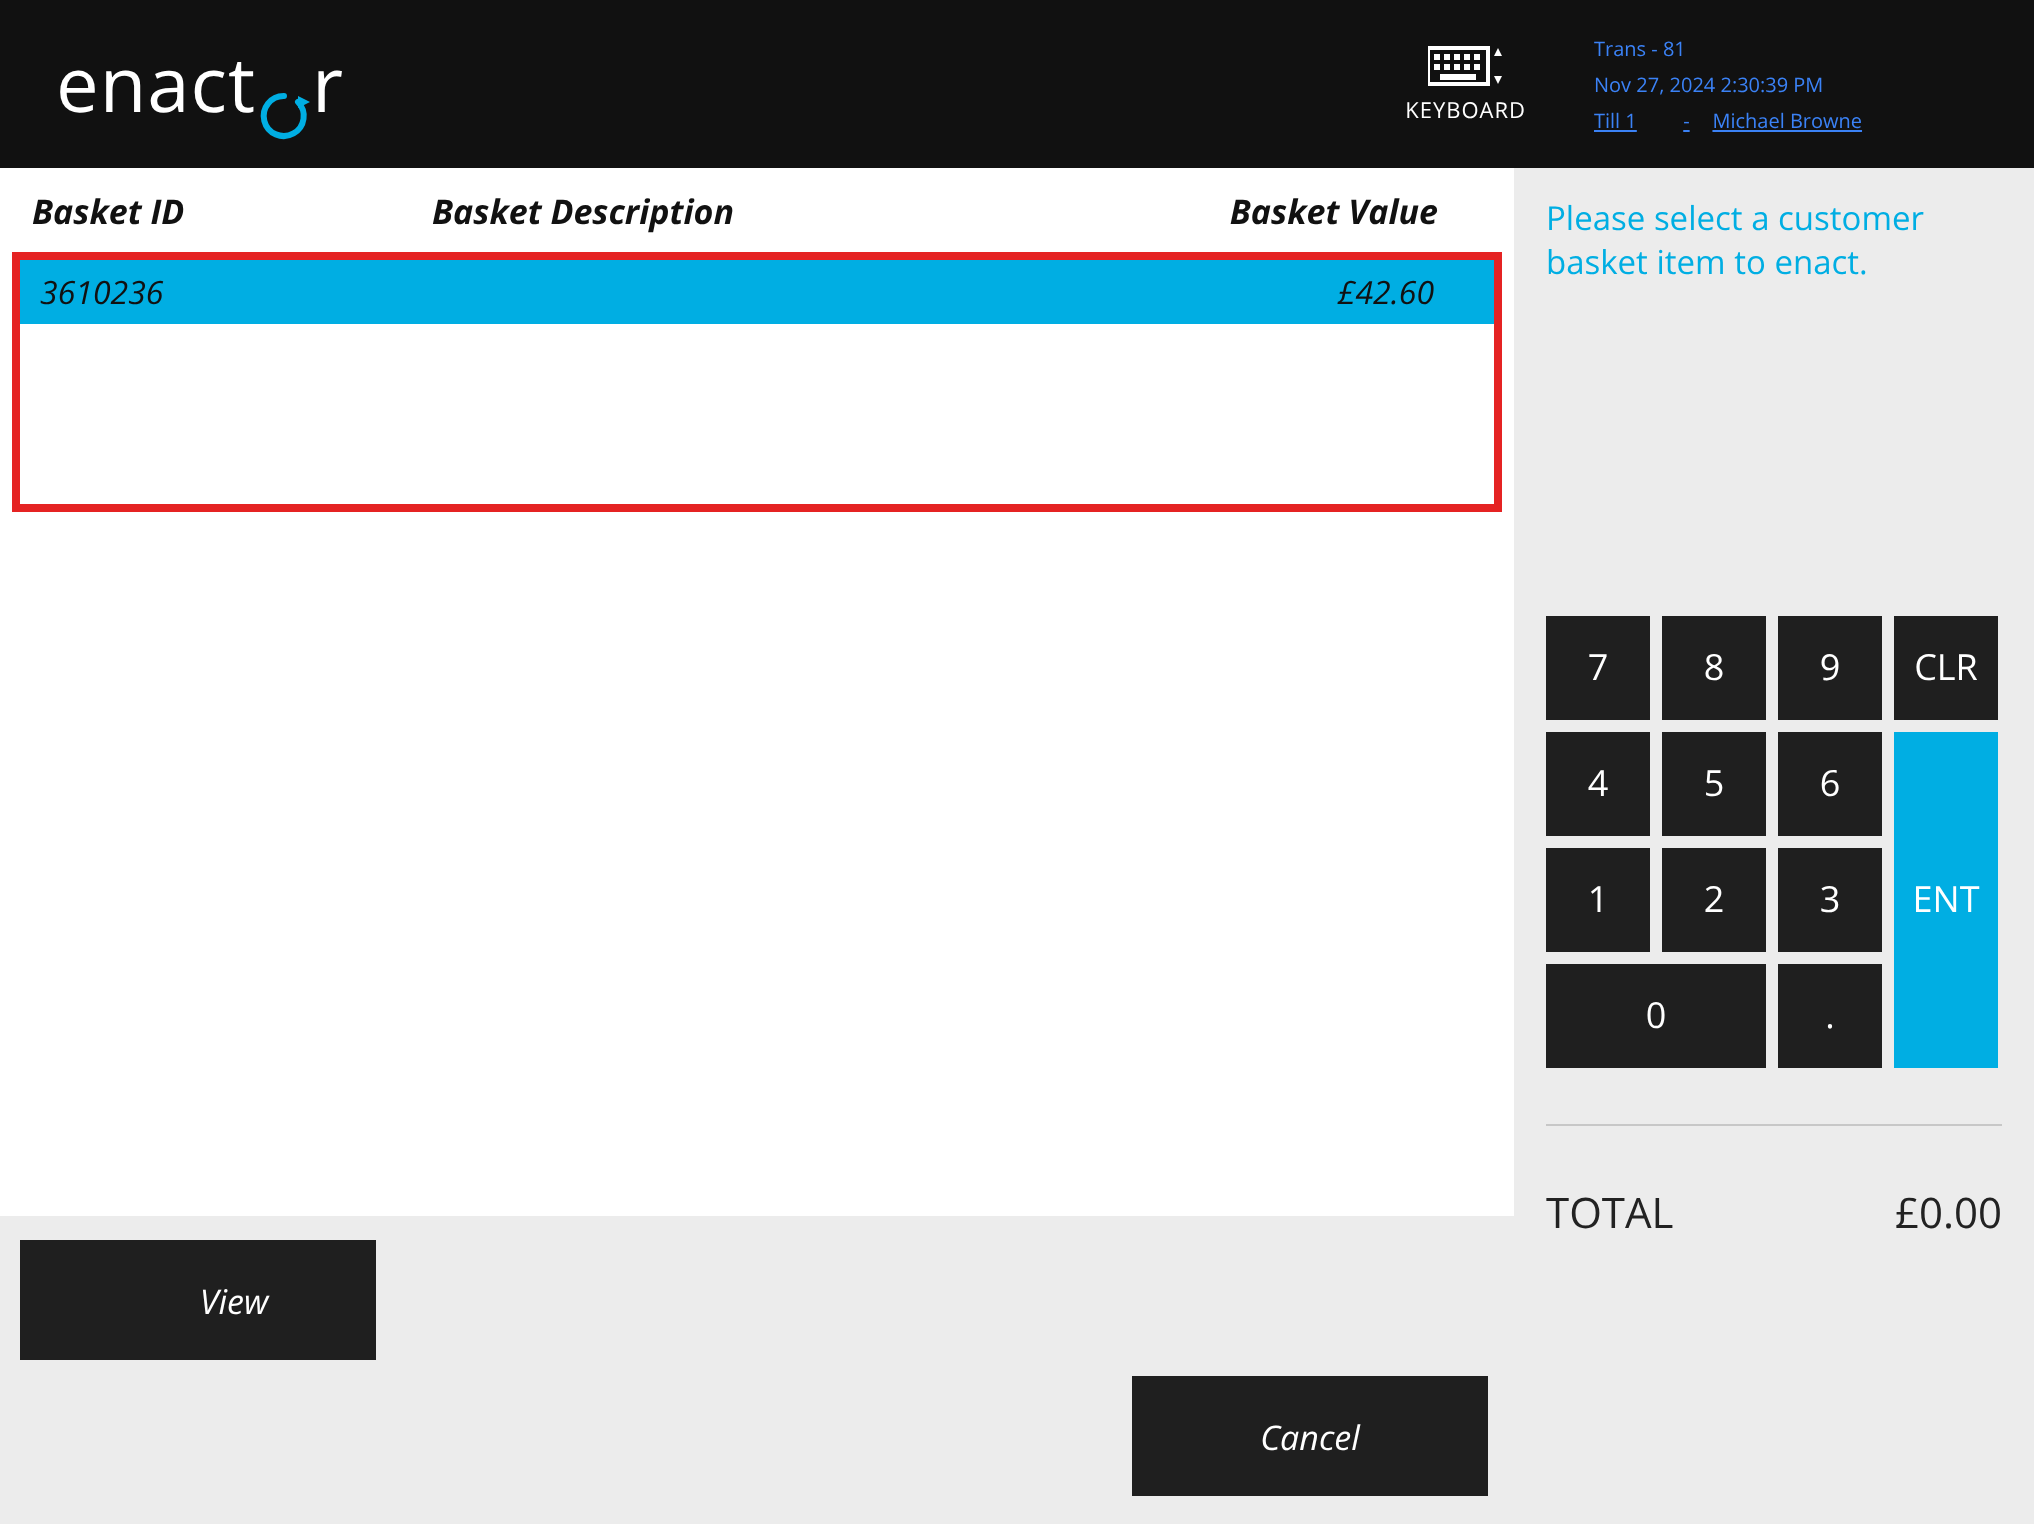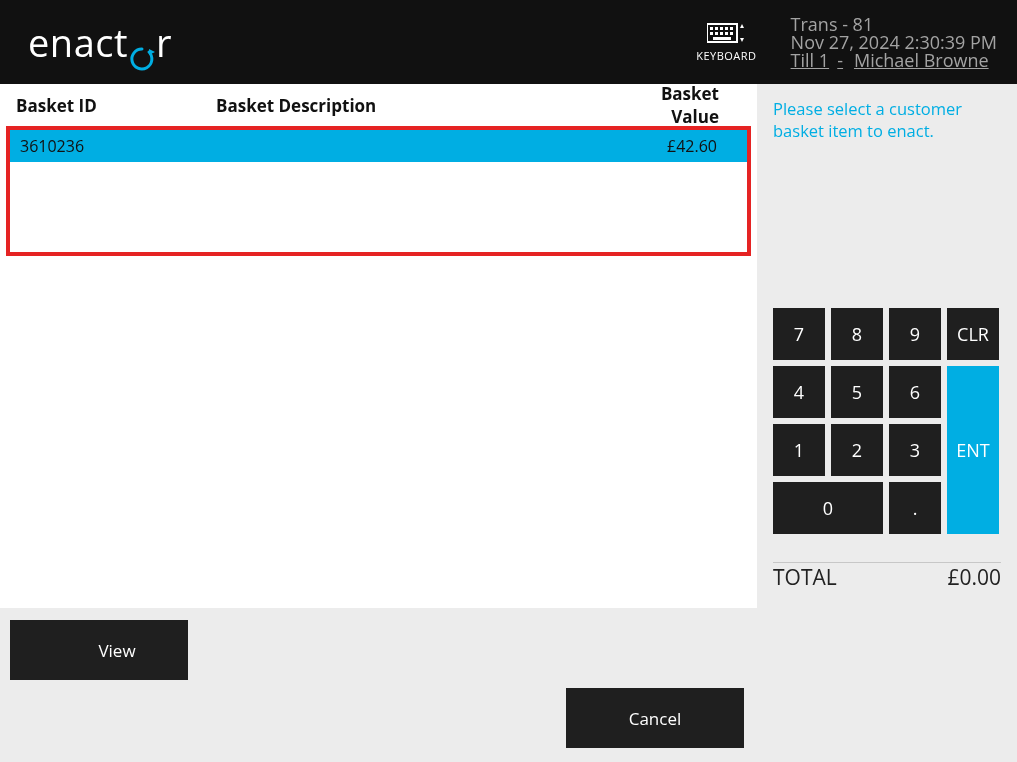--- a/index.html
+++ b/index.html
@@ -37,37 +37,38 @@
     cursor: pointer;
   }
   .keyboard-block .kbd-icon svg { display: block; }
   .keyboard-block .kbd-label {
     font-size: 11px;
     letter-spacing: 0.5px;
     margin-top: 4px;
     color: #fff;
   }
   .trans-info {
-    font-size: 18px;
+    font-size: 10px;
     line-height: 18px;
-    color: #a3a3a3;
+    color: #3b82f6;
     min-width: 200px;
   }
   .trans-info .row3 span { display: inline-block; text-decoration: underline; }
   .trans-info .till { width: 42px; }
   .trans-info .dash { width: 12px; }
   
   .main {
     display: flex;
     height: calc(762px - 84px);
   }
   .left-pane {
     width: 757px;
     background: #ececec;
     position: relative;
+    font-style: italic;
   }
   .right-pane {
     width: 260px;
     background: #ececec;
     padding: 14px 16px 0 16px;
     display: flex;
     flex-direction: column;
   }
   
   .basket-panel {
@@ -155,21 +156,21 @@
     grid-column: 4;
     grid-row: 2 / span 3;
   }
   .key-0 {
     grid-column: 1 / span 2;
     grid-row: 4;
   }
   .total-line {
     border-top: 1px solid #c7c7c7;
     margin-top: 28px;
-    padding-top: 0;
+    padding-top: 30px;
     display: flex;
     justify-content: space-between;
     font-size: 21px;
     color: #222;
   }
 </style>
 </head>
 <body>
 
 <div class="header">

